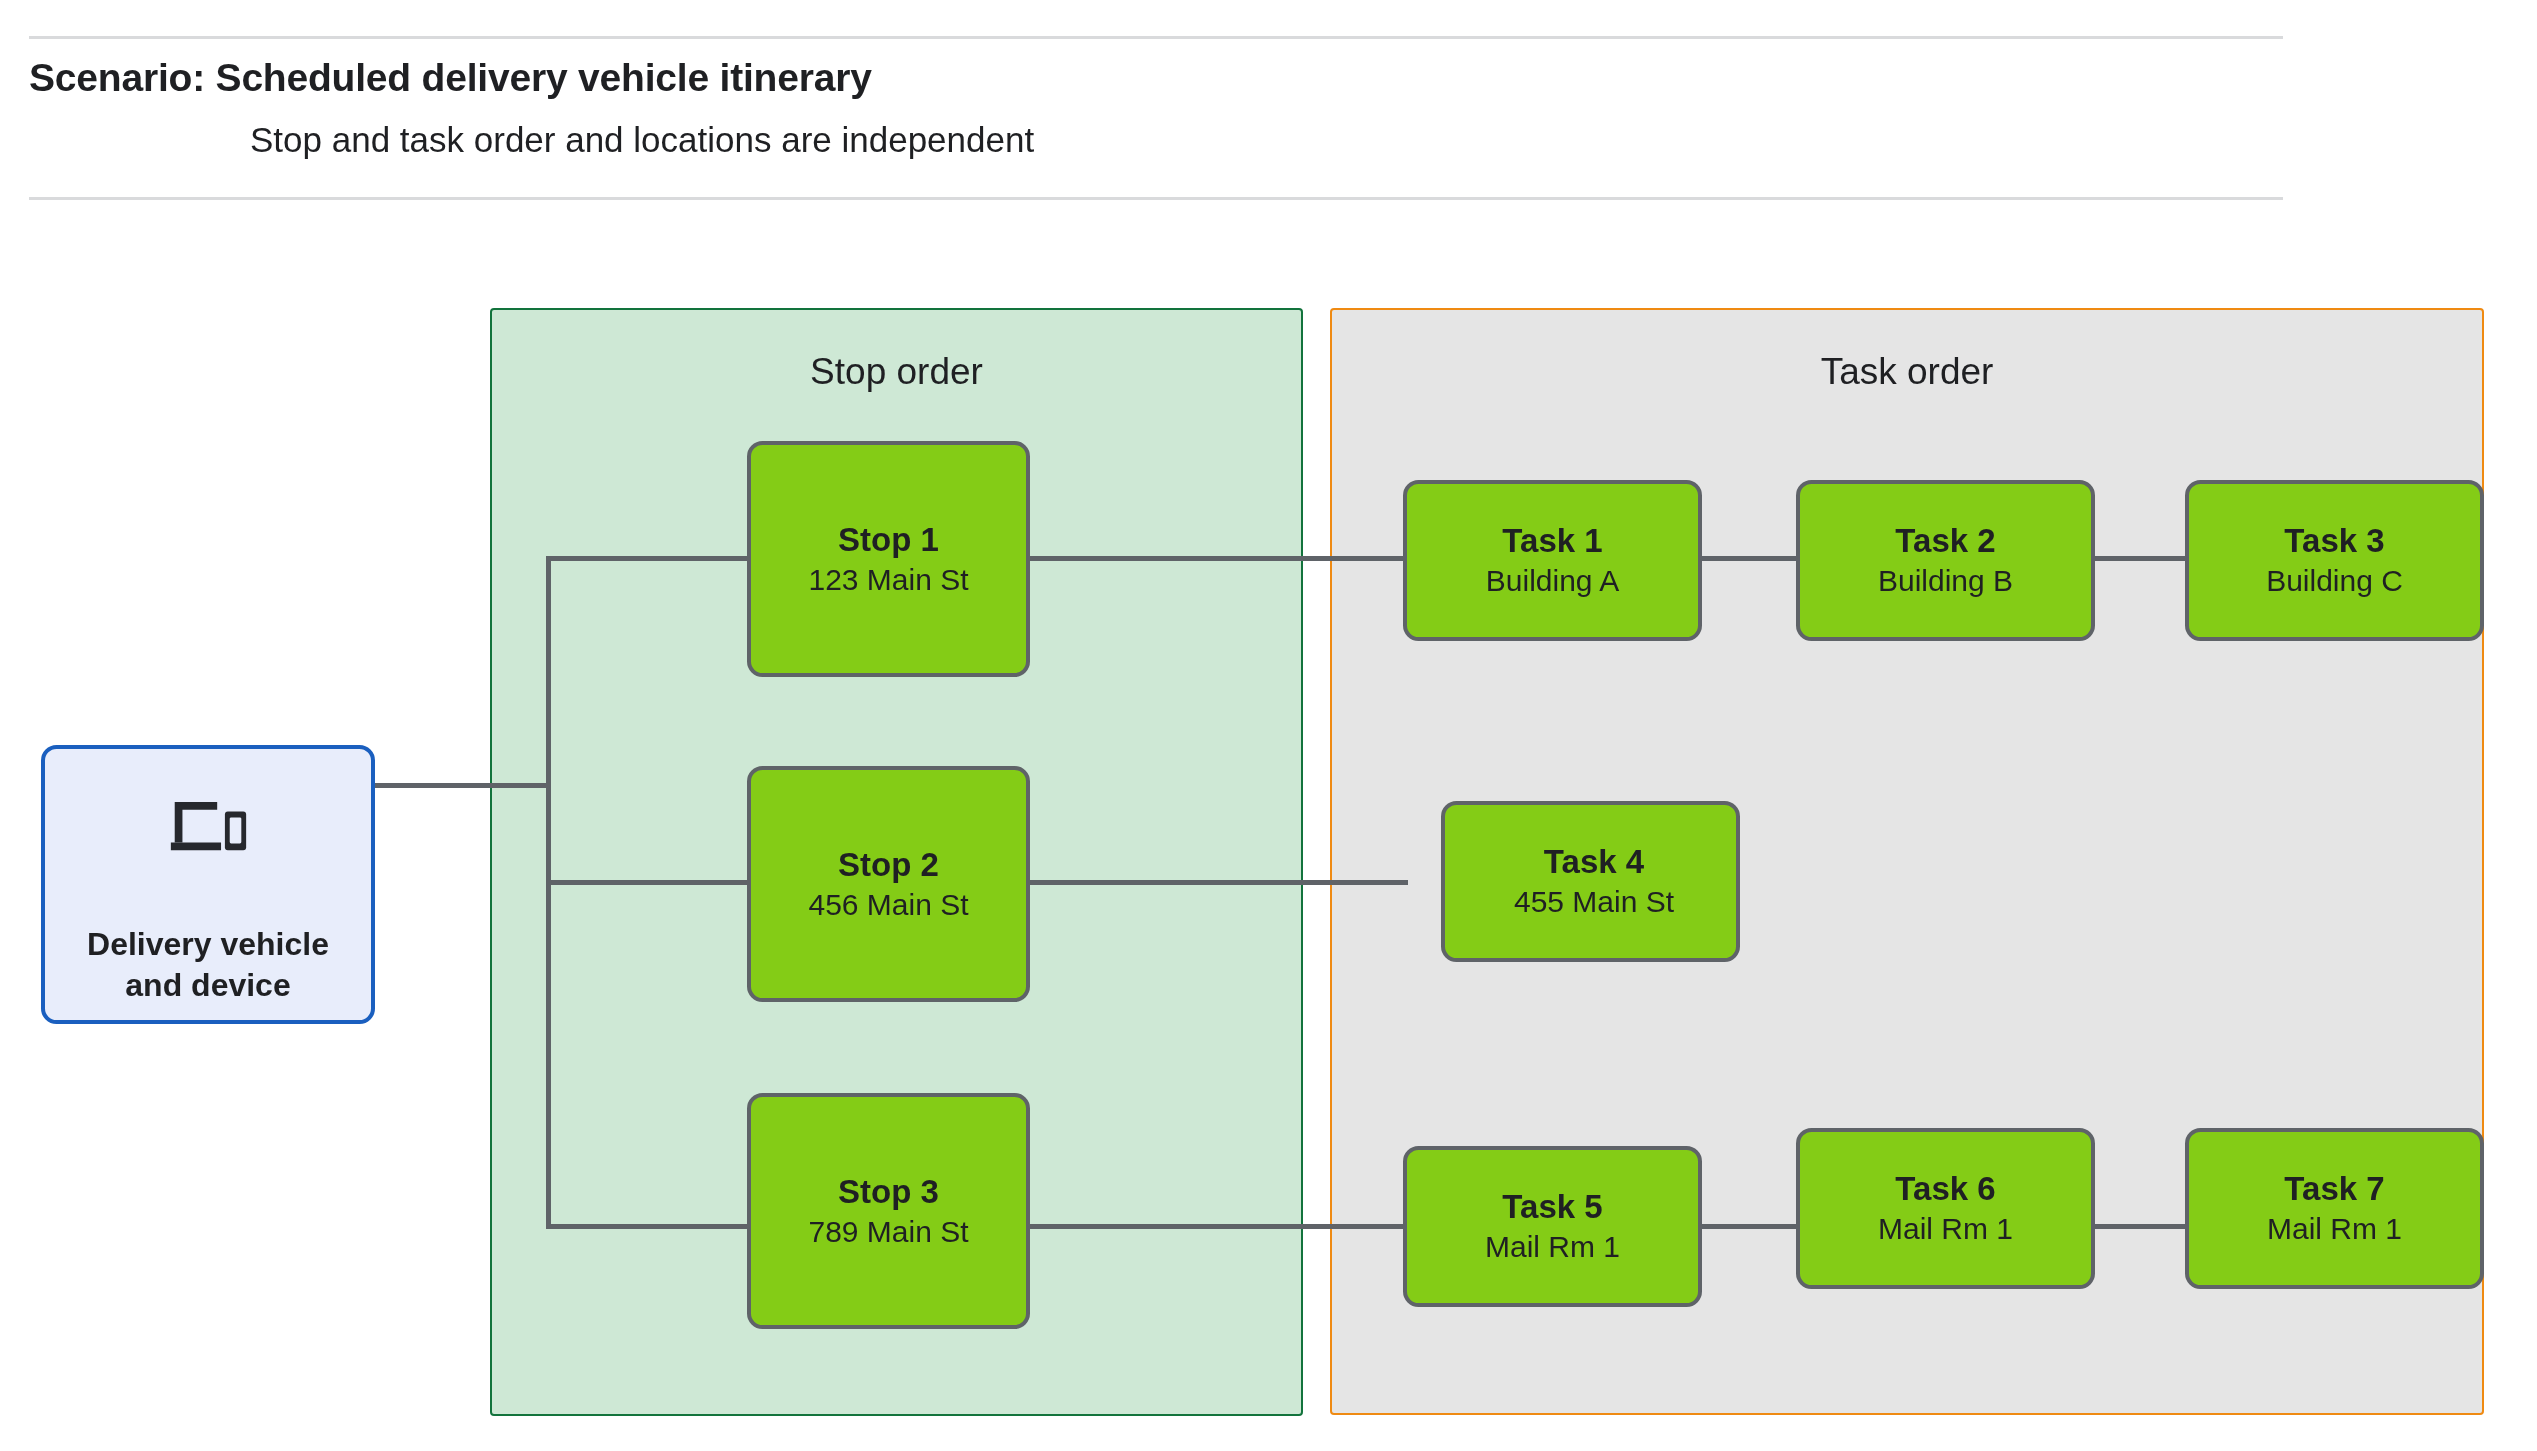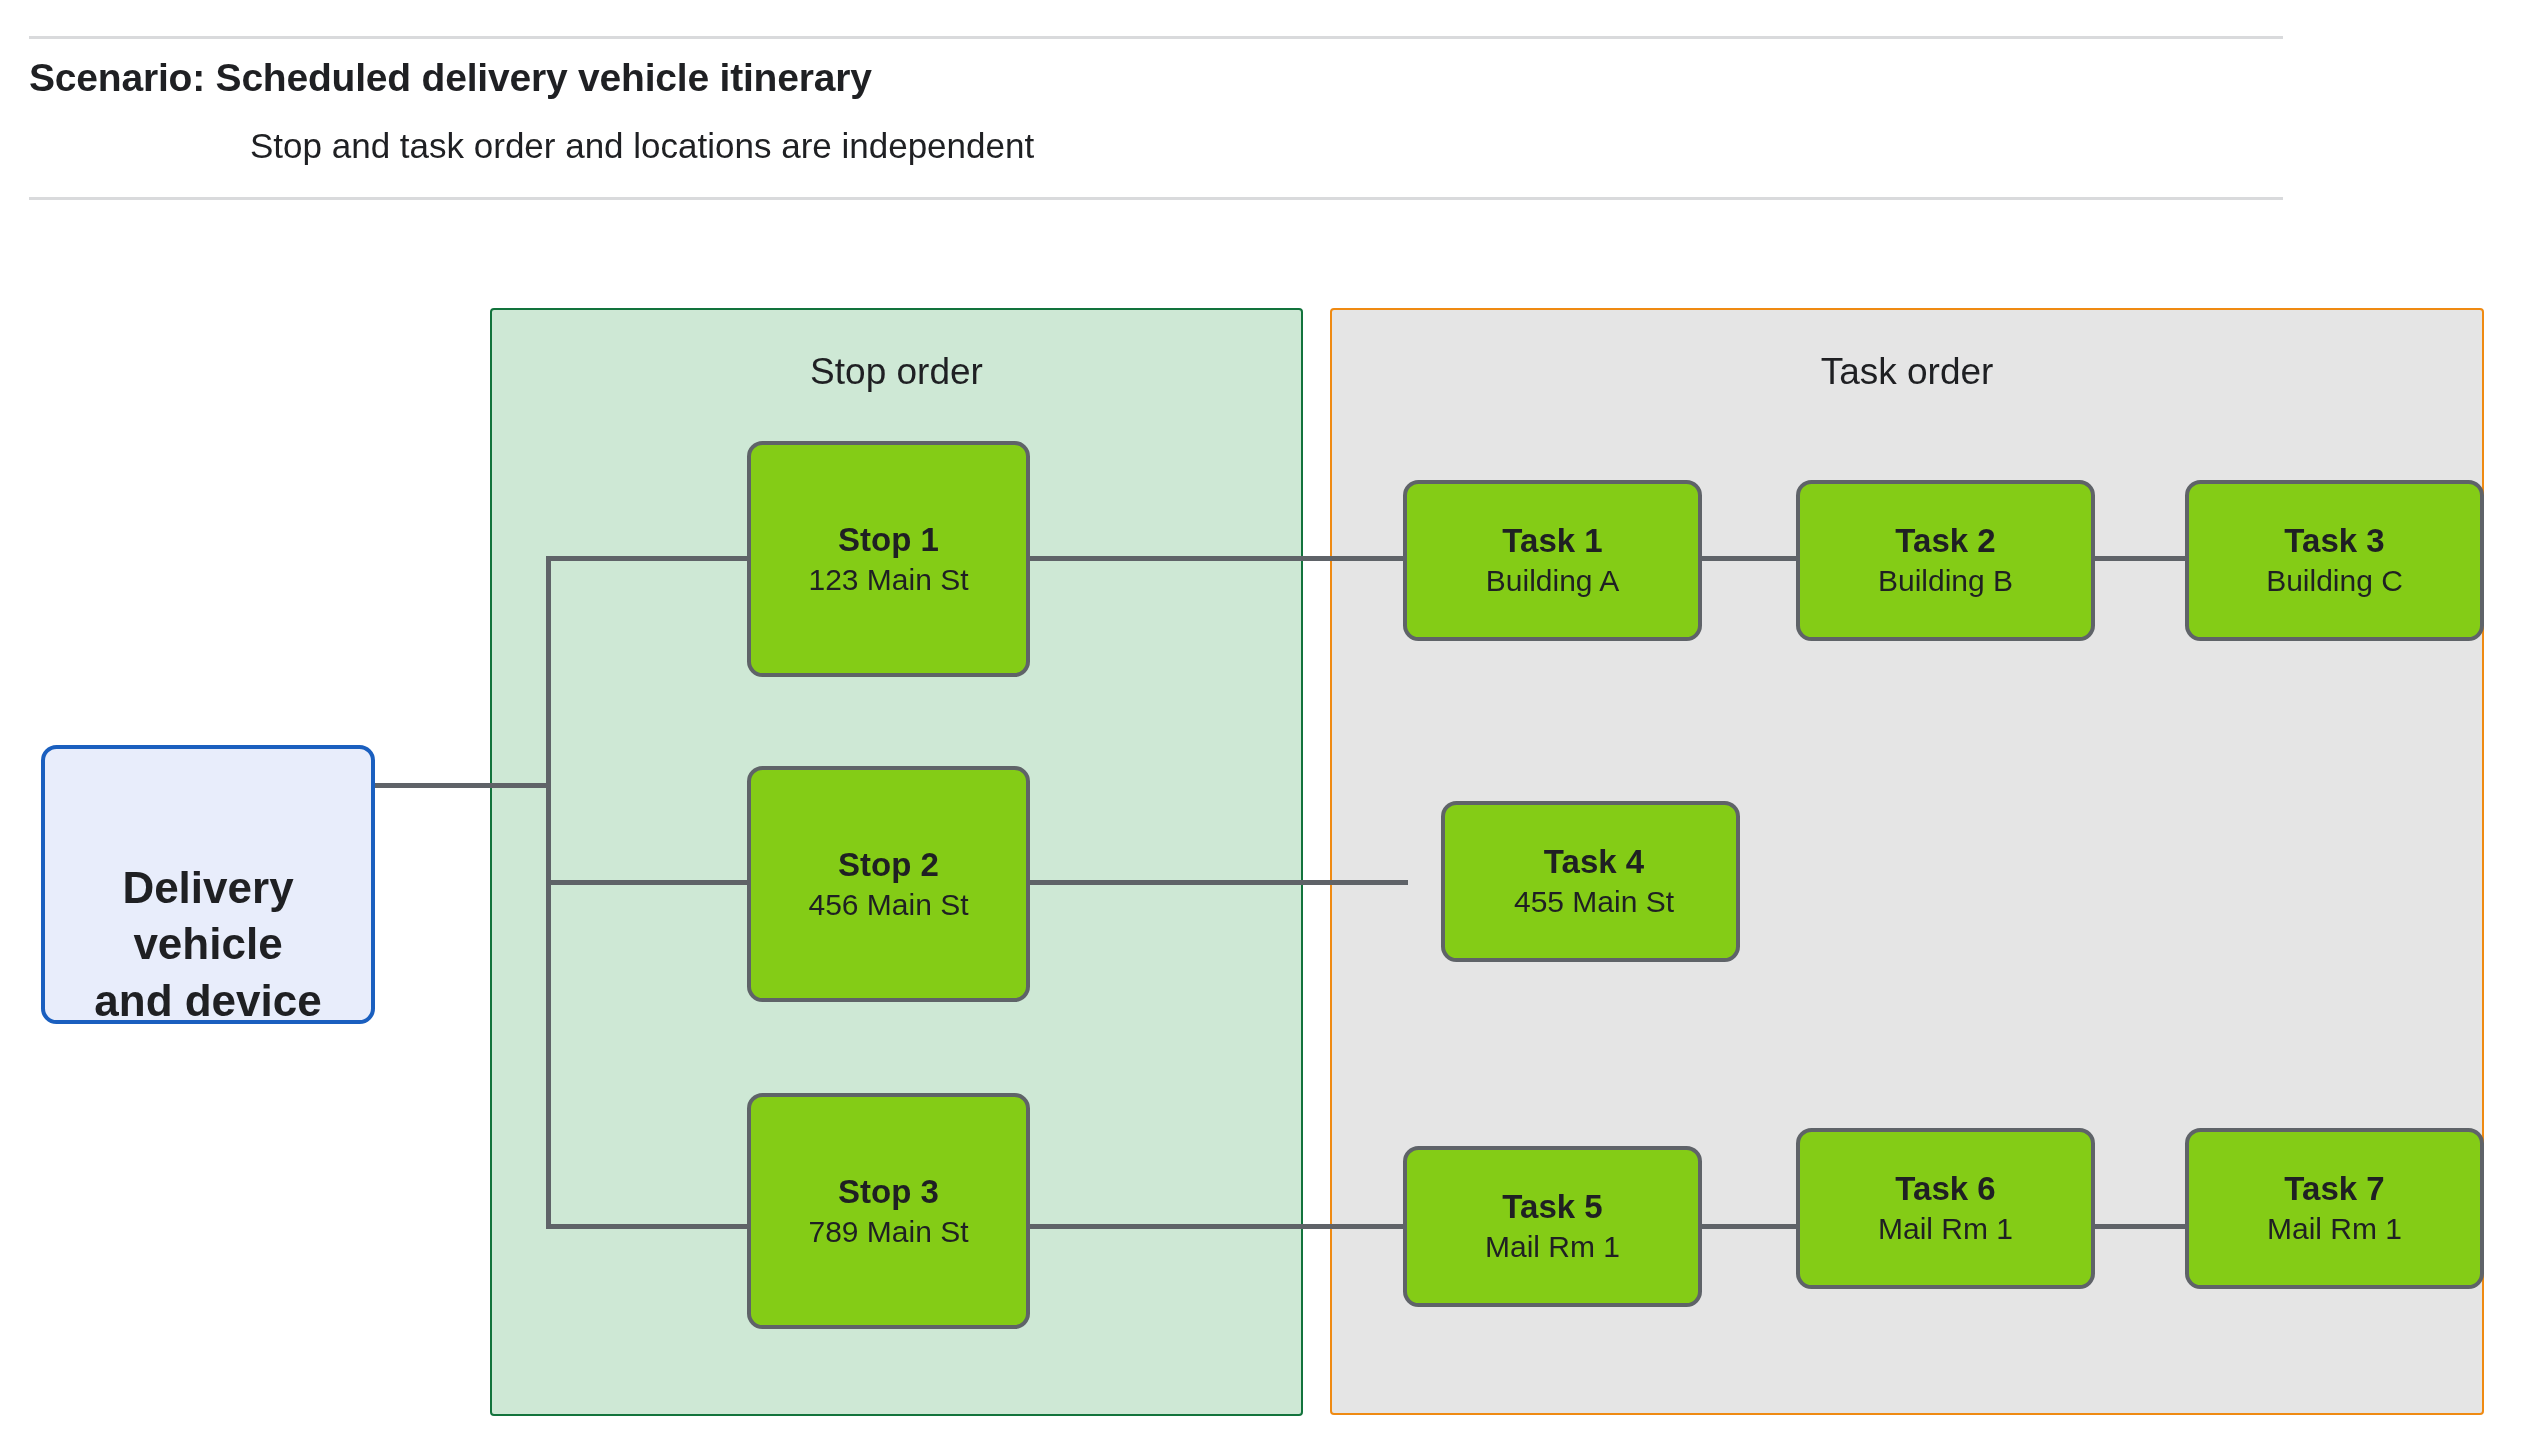--- a/index.html
+++ b/index.html
@@ -5,21 +5,21 @@
   html,body{margin:0;padding:0;background:#ffffff;}
   body{width:2538px;height:1452px;position:relative;overflow:hidden;
        font-family:"Liberation Sans","DejaVu Sans",sans-serif;color:#1f2023;}
 
   .rule{position:absolute;left:29px;width:2254px;height:2.9px;background:#d9dadc;}
   #rule-top{top:36px;}
   #rule-bottom{top:197px;}
 
   #page-title{position:absolute;left:29px;top:56px;font-size:39px;font-weight:700;
               letter-spacing:-0.2px;white-space:nowrap;}
-  #page-subtitle{position:absolute;left:250px;top:126px;font-size:35px;font-weight:400;
+  #page-subtitle{position:absolute;left:250px;top:120px;font-size:35px;font-weight:400;
                  white-space:nowrap;}
 
   
   .group{position:absolute;border-radius:4px;box-sizing:border-box;}
   #group-stop{left:490px;top:308px;width:813px;height:1108px;
               background:#cee8d5;border:2.9px solid #12733c;}
   #group-task{left:1330px;top:308px;width:1154px;height:1107px;
               background:#e5e5e5;border:2.9px solid #ef8a12;}
   .group-title{position:absolute;top:41px;left:0;width:100%;text-align:center;
                font-size:37px;font-weight:400;color:#1f2023;}
@@ -48,21 +48,21 @@
   #task-4{left:1441px;top:801px;padding-left:7px;}
   #task-5{left:1403px;top:1128px;margin-top:18px;}
   #task-6{left:1796px;top:1128px;}
   #task-7{left:2185px;top:1128px;}
 
   
   #vehicle-node{position:absolute;left:41px;top:745px;width:334px;height:279px;
        box-sizing:border-box;background:#e8edfb;border:4.8px solid #1a5fbf;border-radius:15.5px;
        display:flex;flex-direction:column;align-items:center;justify-content:flex-start;}
   #vehicle-icon{margin-top:47px;width:83px;height:64px;display:block;}
-  #vehicle-label{margin-top:64px;font-size:44px;font-weight:700;line-height:1.28;
+  #vehicle-label{margin-top:64px;font-size:32px;font-weight:700;line-height:1.28;
                  text-align:center;color:#1f2023;}
 </style>
 </head>
 <body>
 
 <div class="rule" id="rule-top"></div>
 <div id="page-title">Scenario: Scheduled delivery vehicle itinerary</div>
 <div id="page-subtitle">Stop and task order and locations are independent</div>
 <div class="rule" id="rule-bottom"></div>
 

